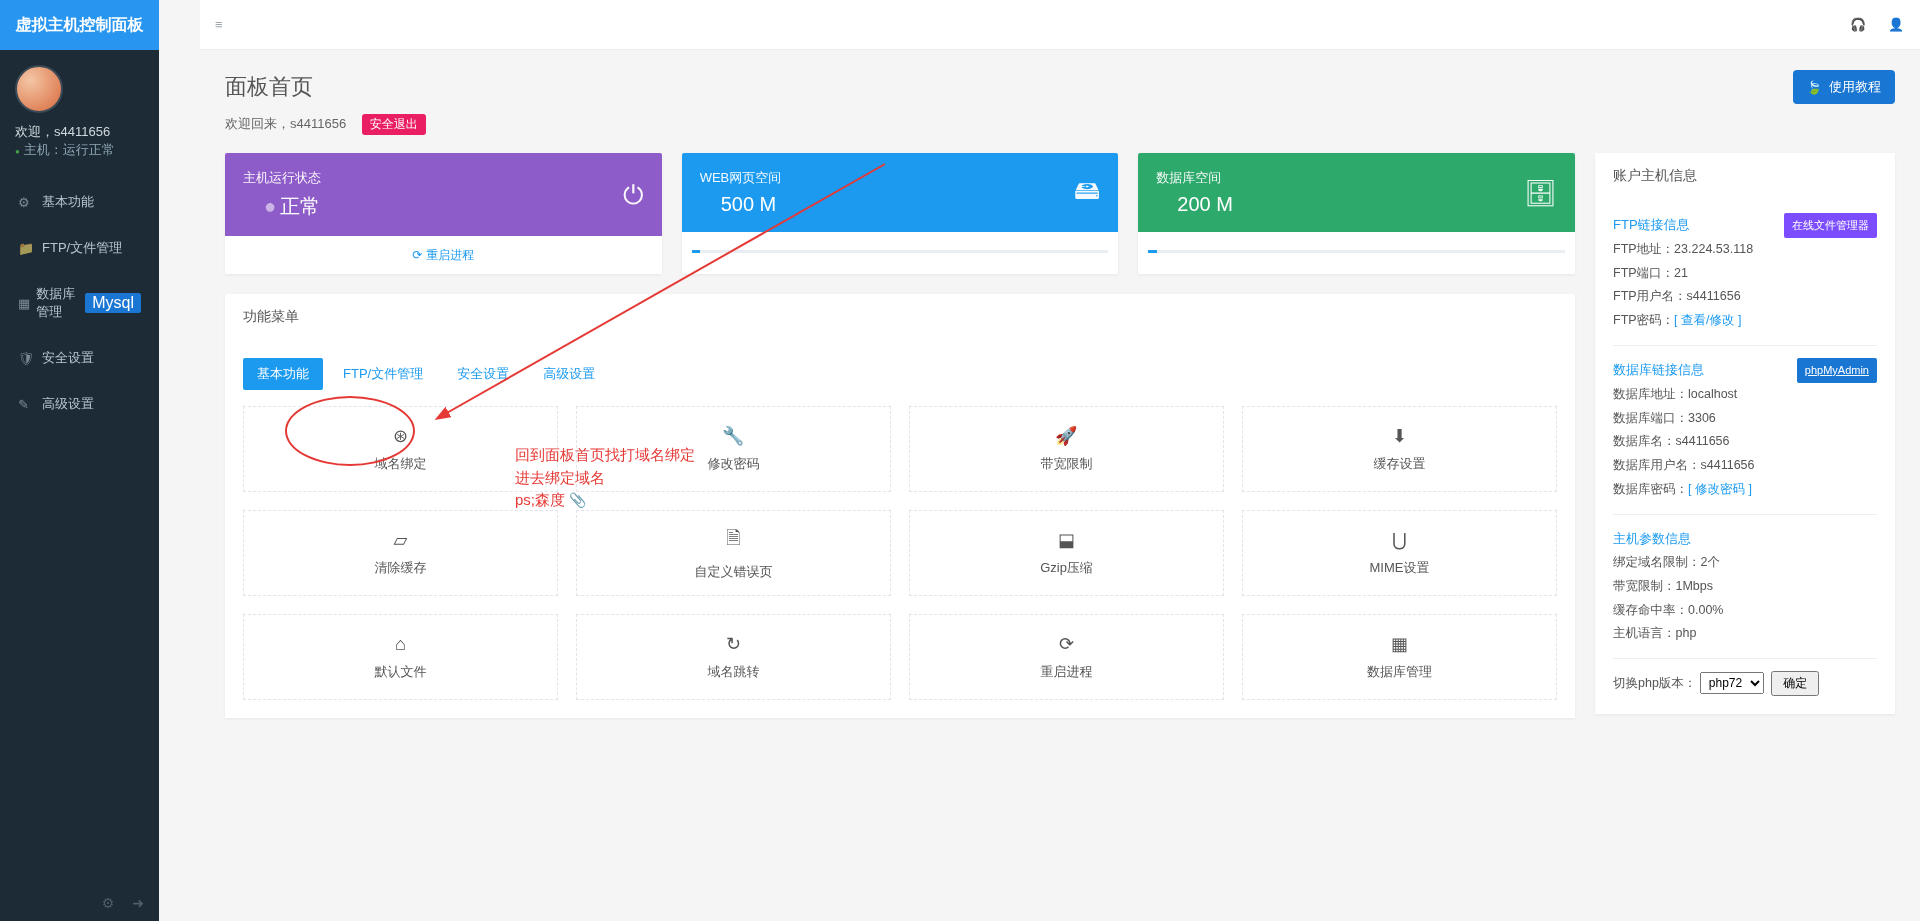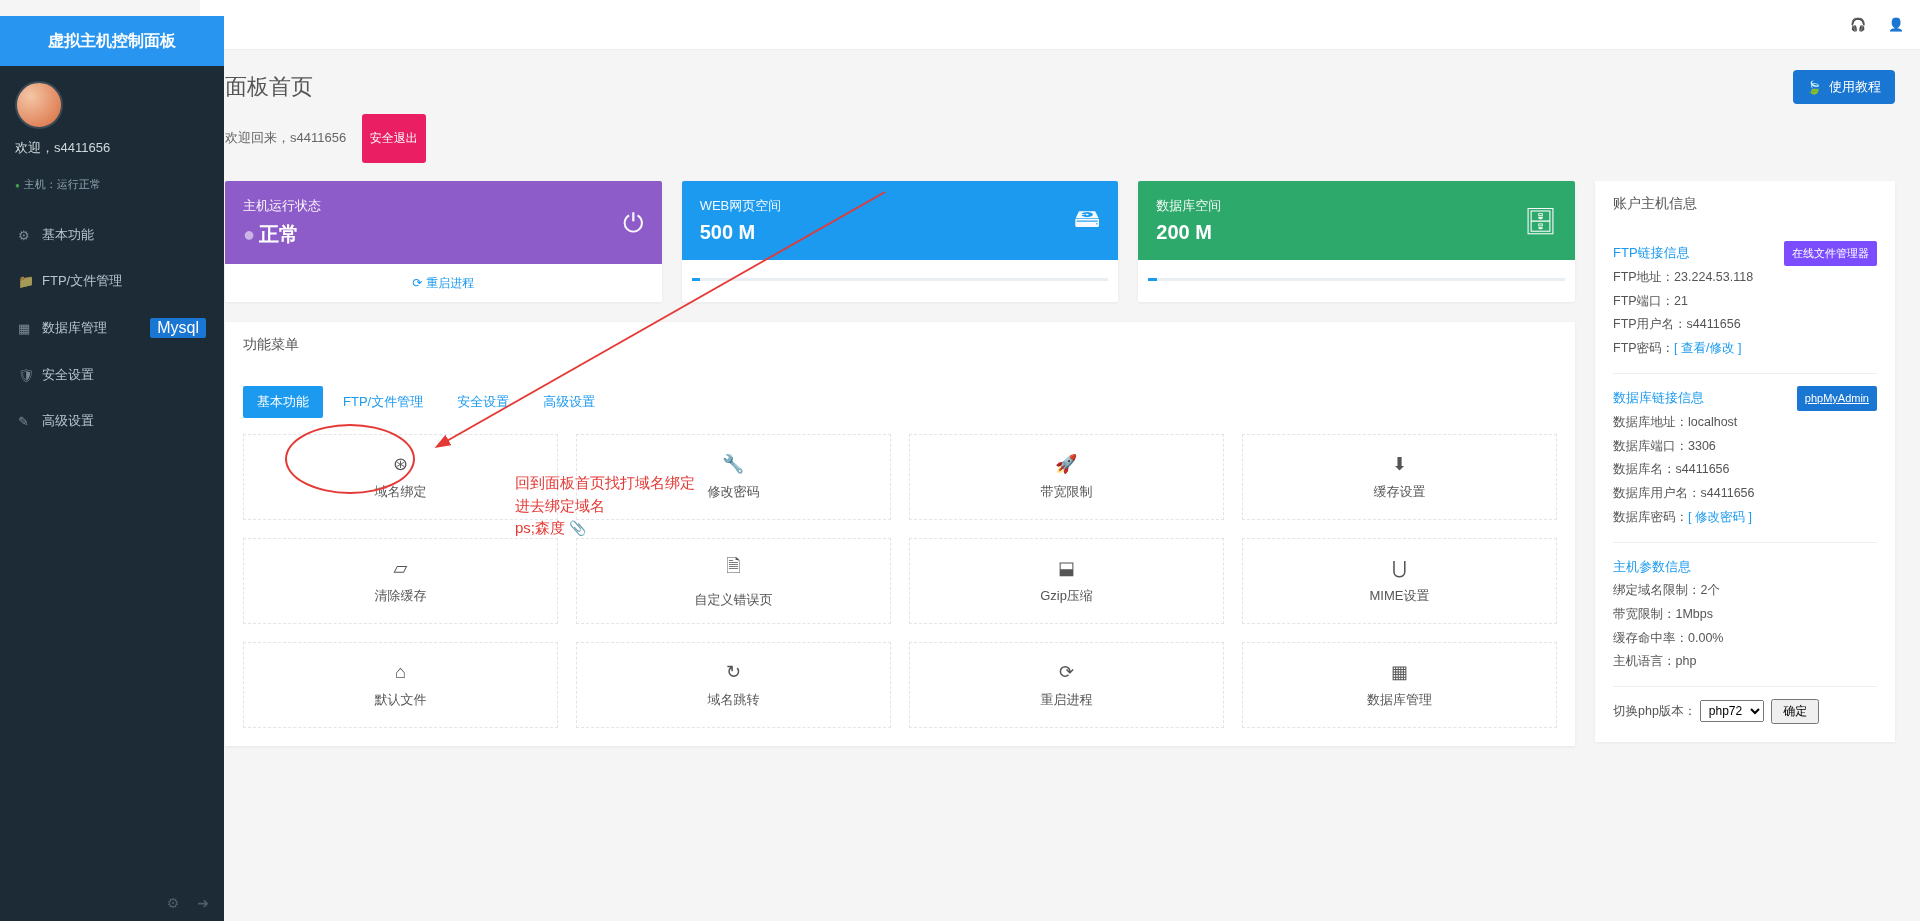--- a/index.html
+++ b/index.html
@@ -1,51 +1,51 @@
 <!DOCTYPE html>
 <html><head>
 <meta charset="utf-8">
 <style>
 * { margin:0; padding:0; box-sizing:border-box; font-family:"Microsoft YaHei",Arial,sans-serif; }
 body { font-size:13px; color:#333; background:#f5f5f5; }
 a { text-decoration:none; }
 
 
-.sidebar { position:fixed; left:0; top:16px; bottom:0; width:224px; background:#1c2b36; color:#cfd8dc; }
+.sidebar { position:fixed; left:0; top:0; bottom:0; width:159px; background:#1c2b36; color:#cfd8dc; }
 .sidebar-brand { height:50px; line-height:50px; text-align:center; background:#2896f0; color:#fff; font-size:16px; font-weight:bold; }
 .sidebar-user { padding:15px 15px 10px; }
 .sidebar-avatar { width:48px; height:48px; border-radius:50%; background:radial-gradient(circle at 30% 30%,#f4c6a5,#d86a3d); border:2px solid #3a4a56; }
 .sidebar-welcome { margin-top:10px; font-size:13px; color:#cfd8dc; }
-.sidebar-status { font-size:11px; color:#8fa5b3; margin-top:20px; }
+.sidebar-status { font-size:13px; color:#8fa5b3; margin-top:0; }
 .sidebar-status::before { content:"●"; color:#43a047; margin-right:4px; font-size:8px; }
 .sidebar-nav { list-style:none; margin-top:10px; }
 .sidebar-nav li { padding:14px 18px; font-size:13px; color:#bac6cf; display:flex; align-items:center; cursor:pointer; }
 .sidebar-nav .nav-icon { width:24px; display:inline-block; opacity:.6; }
 .sidebar-nav .nav-badge { margin-left:auto; background:#1976d2; color:#fff; font-size:16px; padding:1px 7px; border-radius:2px; }
 .sidebar-bottom { position:absolute; bottom:0; left:0; right:0; padding:10px 15px; text-align:right; color:#4e5e6a; font-size:14px; }
 
 
 .main { margin-left:200px; }
 .topbar { height:50px; background:#fff; border-bottom:1px solid #eee; display:flex; align-items:center; padding:0 15px; color:#9ea7ad; }
 .topbar .right { margin-left:auto; display:flex; gap:22px; }
 .topbar .top-icon { cursor:pointer; }
 
 .page { padding:20px 25px; }
 .page-head { display:flex; align-items:center; margin-bottom:10px; }
 .page-title { font-size:22px; font-weight:500; color:#555; }
 .btn-tutorial { margin-left:auto; background:#1976d2; color:#fff; padding:8px 14px; border:none; border-radius:4px; font-size:13px; display:flex; align-items:center; gap:6px; cursor:pointer; }
 .sub-head { margin-bottom:18px; font-size:13px; color:#666; }
-.btn-logout { display:inline-block; background:#e91e63; color:#fff; padding:16px 8px; border-radius:3px; font-size:12px; margin-left:12px; }
+.btn-logout { display:inline-block; background:#e91e63; color:#fff; padding:2px 8px; border-radius:3px; font-size:12px; margin-left:12px; }
 
 
 .status-row { display:flex; gap:20px; }
 .status-card { flex:1; border-radius:2px; overflow:hidden; box-shadow:0 1px 3px rgba(0,0,0,.06); background:#fff; }
 .status-top { color:#fff; padding:16px 18px; position:relative; min-height:70px; }
 .status-top .st-title { font-size:13px; opacity:.95; }
-.status-top .st-value { font-size:20px; font-weight:700; margin-top:6px; }
+.status-top .st-value { font-size:20px; font-weight:400; margin-top:6px;margin-left:21px; }
 .status-top .st-icon { position:absolute; right:18px; top:50%; transform:translateY(-50%); font-size:26px; opacity:.95; }
 .status-bottom { background:#fff; padding:10px; text-align:center; font-size:12px; color:#1b9af0; min-height:38px; display:flex; justify-content:center; align-items:center; }
 .status-bottom.progress-bar { justify-content:flex-start; }
 .status-bottom .bar { width:100%; height:3px; background:#e9eef2; position:relative; }
 .status-bottom .bar::before { content:""; position:absolute; left:0; top:0; bottom:0; width:2%; background:#1b9af0; }
 .status-bottom.gray-text { color:#888; }
 .used-label { color:#999; }
 
 .c-purple { background:#8e5cc9; }
 .c-blue   { background:#1b9af0; }

